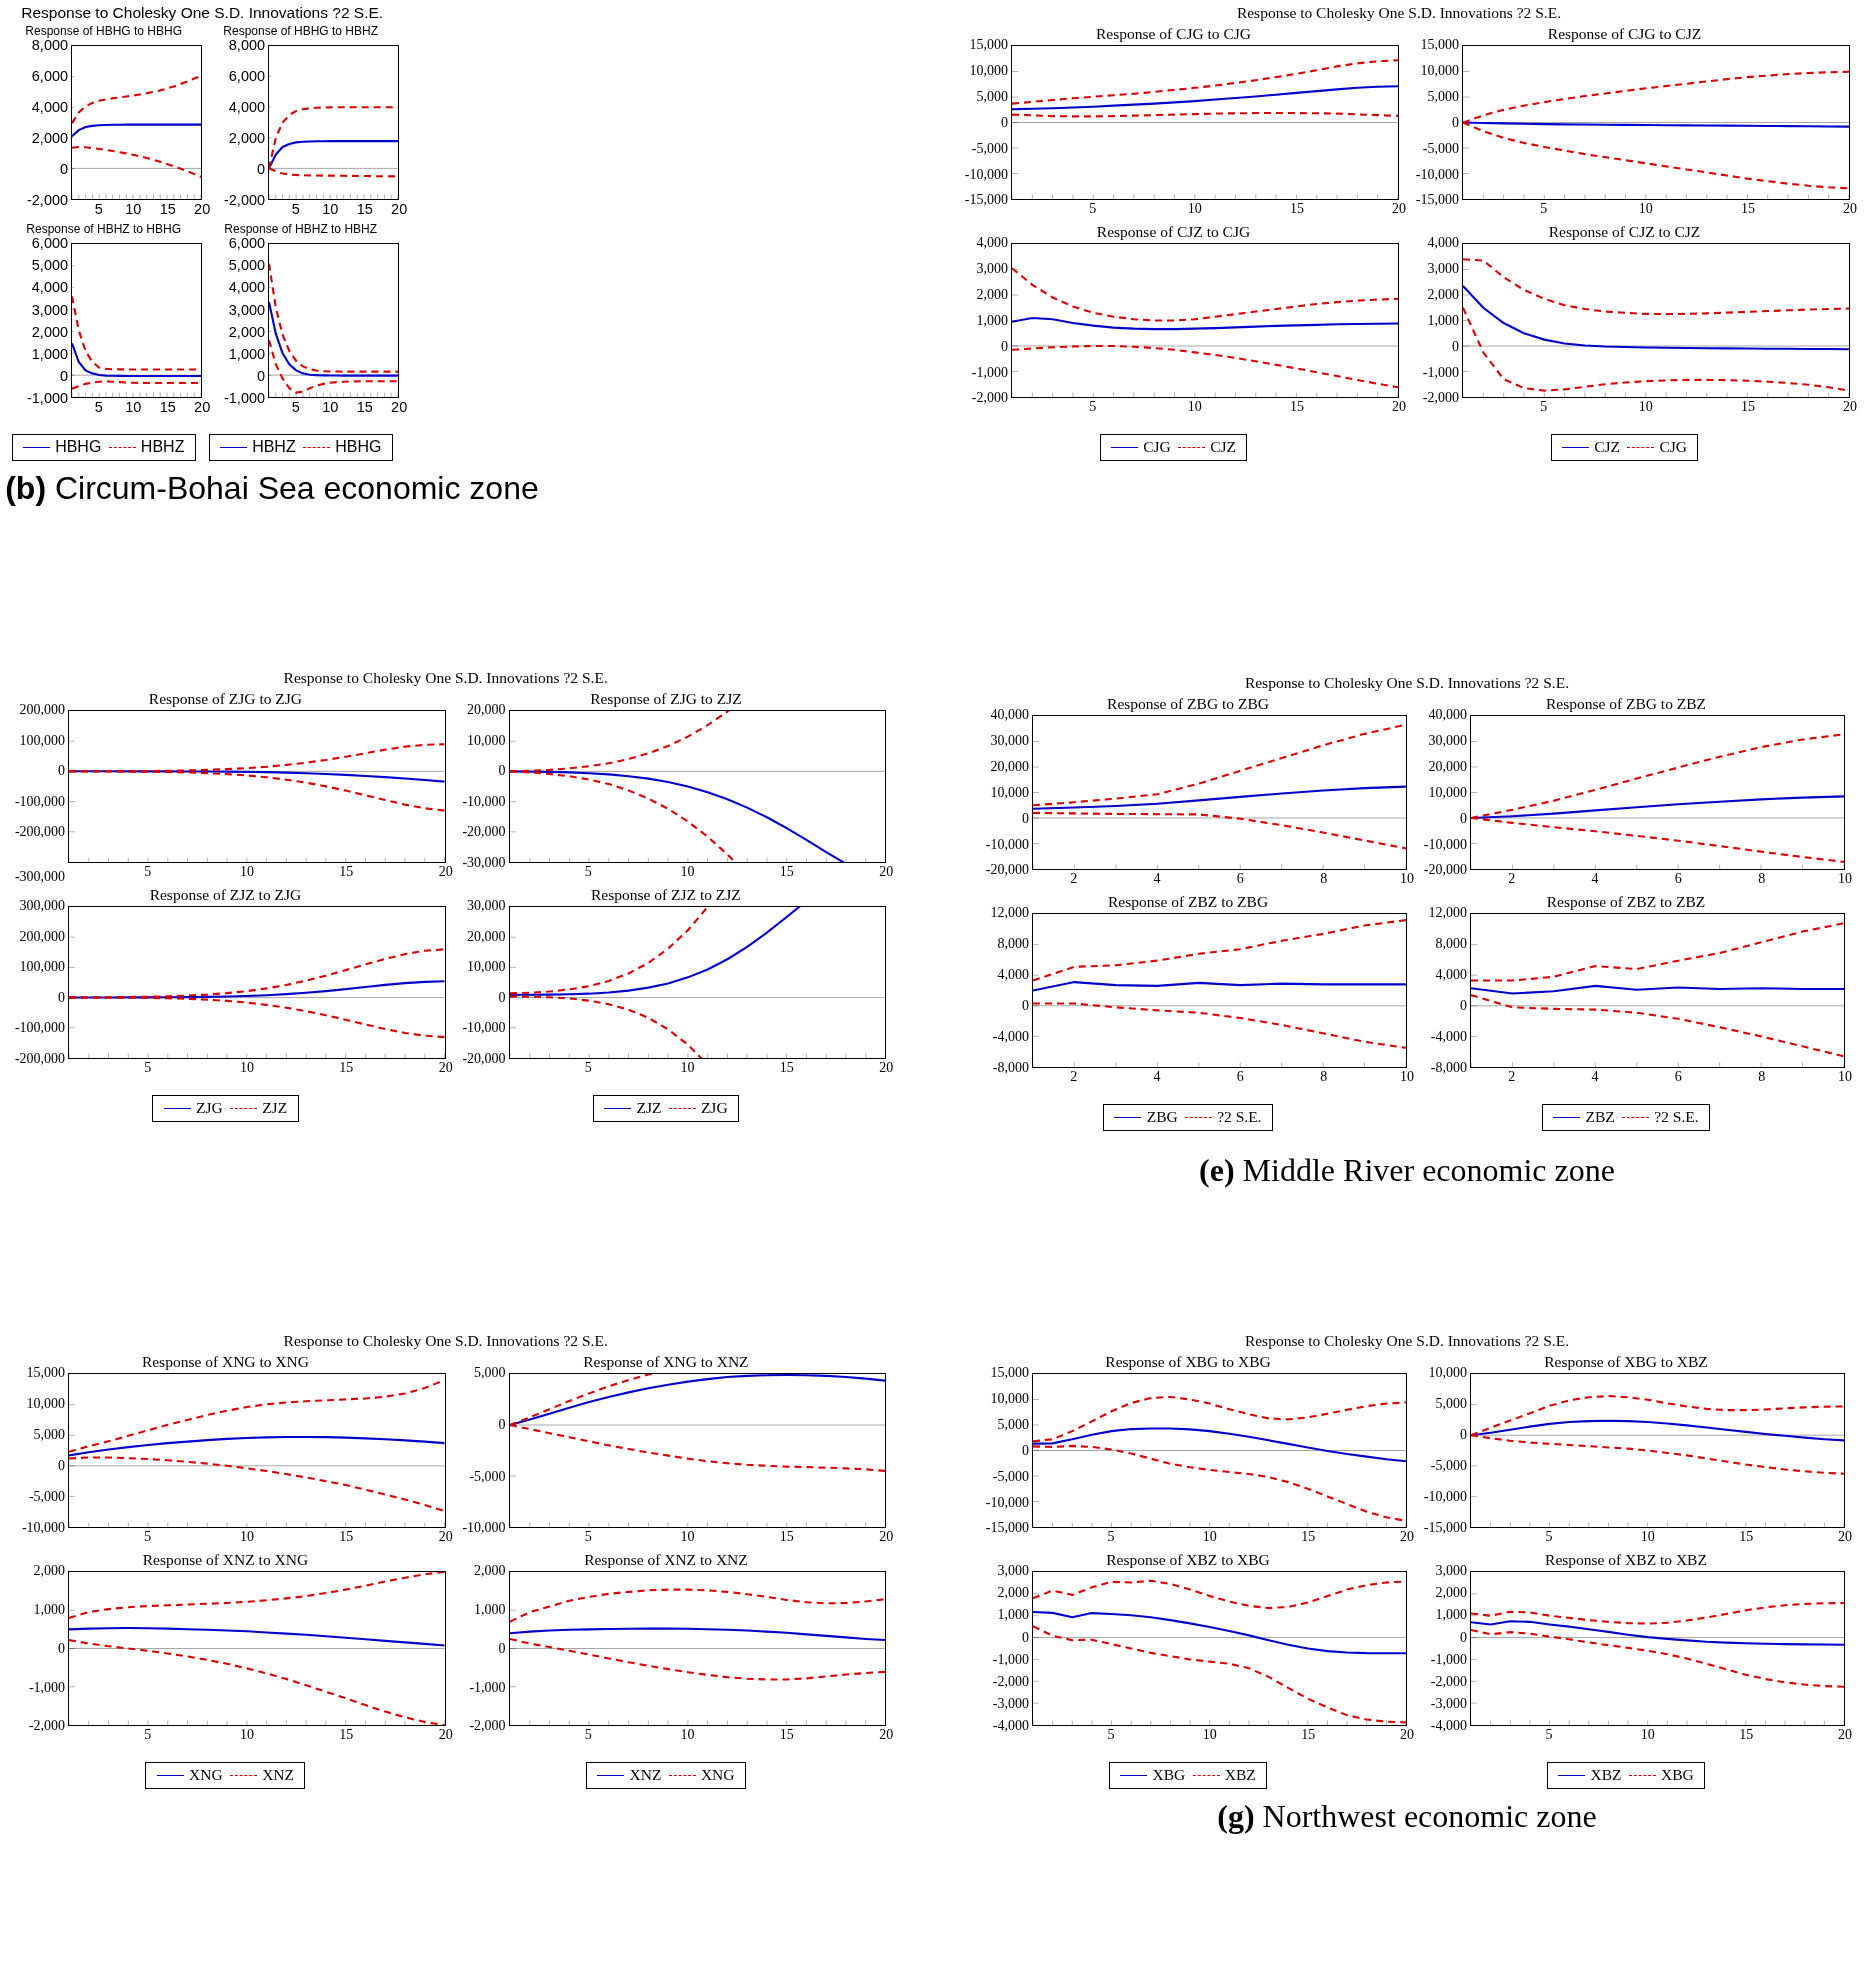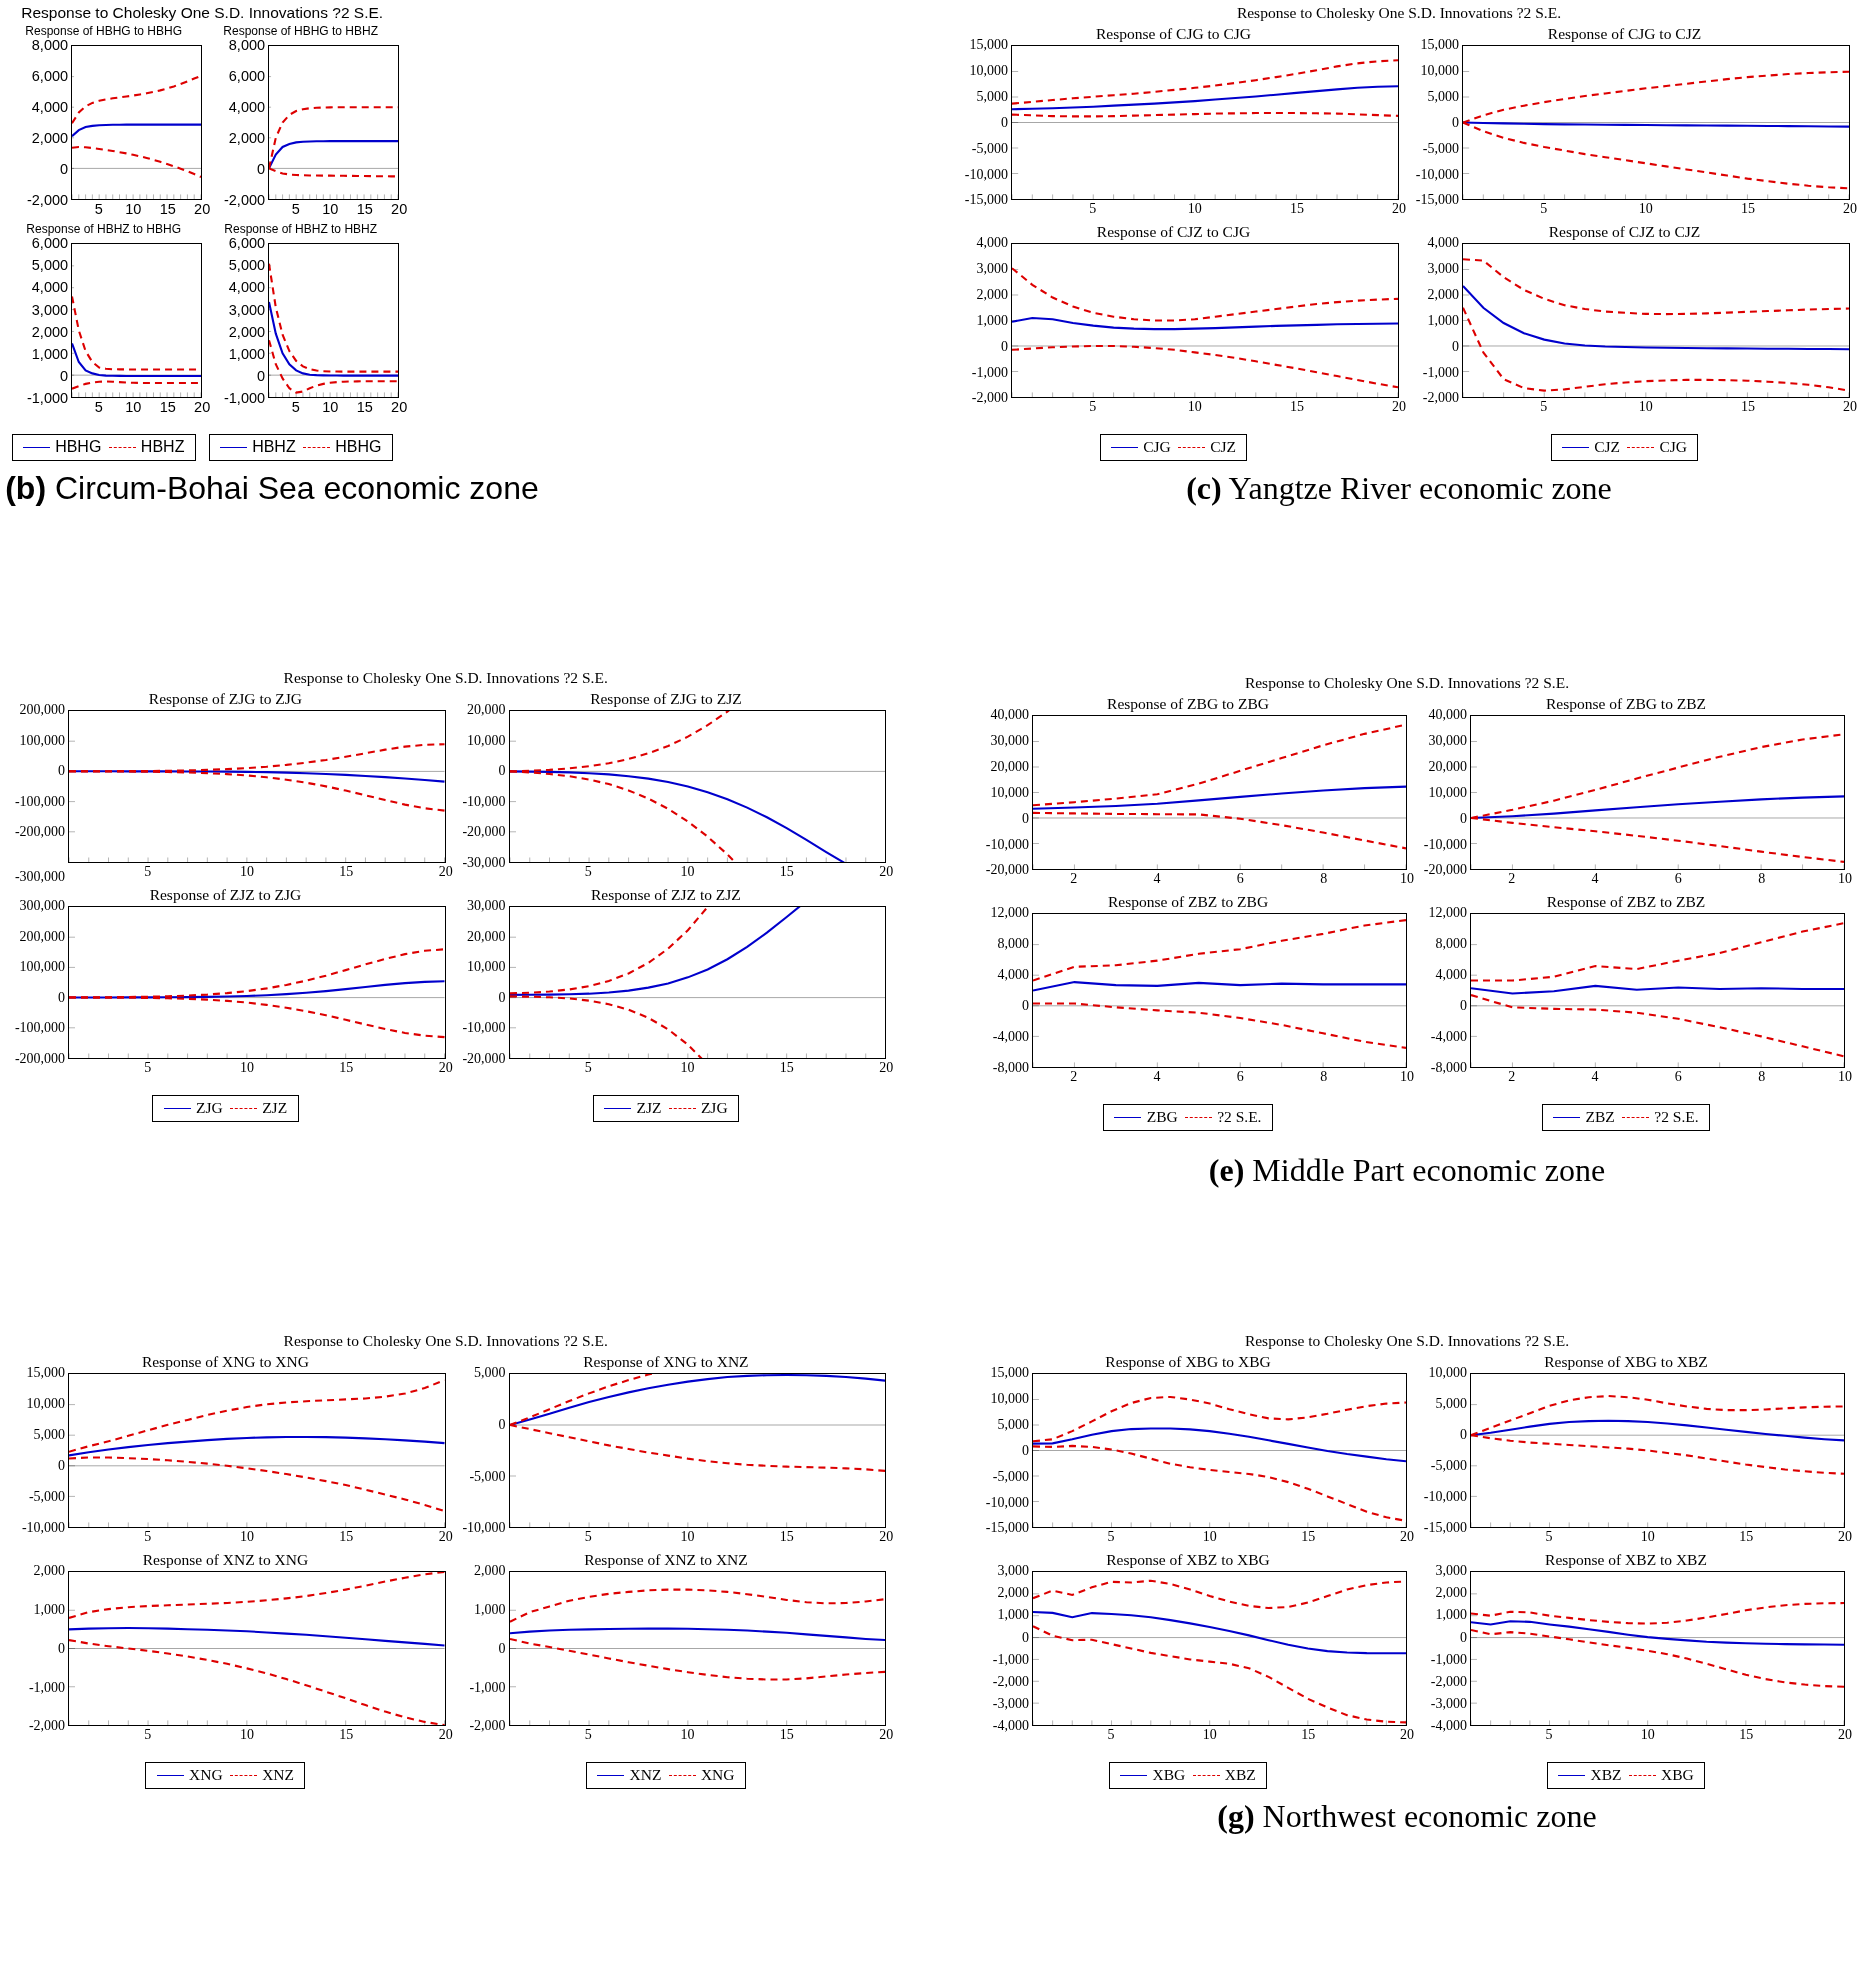--- a/index.html
+++ b/index.html
@@ -527,23 +527,20 @@
               <i class="lsolid"></i>
               <span>CJZ</span>
             </span>
         <span class="itm">
               <i class="ldash"></i>
               <span>CJG</span>
             </span>
       </div>
         </div>
     </div>
-    <div class="caption" style="margin-top:9.3px;">
-      <span class="lbl">(c)</span><span class="txt"> Yangtze River economic zone</span>
-    </div>
   </div>
 
   <div class="block" style="left:5.2px;top:669px;width:881px;">
     <div class="panel-title">Response to Cholesky One S.D. Innovations ?2 S.E.</div>
     <div class="grid2">
       <div class="cell">
         <div class="sub-title">Response of ZJG to ZJG</div>
         <div class="plotrow">
             <div class="ylab" style="height: 153px;">
               <span style="top: 167px;">-300,000</span>
@@ -971,21 +968,21 @@
               <span>ZBZ</span>
             </span>
         <span class="itm">
               <i class="ldash"></i>
               <span>?2 S.E.</span>
             </span>
       </div>
         </div>
     </div>
     <div class="caption" style="margin-top:21px;">
-      <span class="lbl">(e)</span><span class="txt"> Middle Part economic zone</span>
+      <span class="lbl">(e)</span><span class="txt"> Middle River economic zone</span>
     </div>
   </div>
 
   <div class="block" style="left:5.2px;top:1332px;width:881px;">
     <div class="panel-title">Response to Cholesky One S.D. Innovations ?2 S.E.</div>
     <div class="grid2">
       <div class="cell">
         <div class="sub-title">Response of XNG to XNG</div>
         <div class="plotrow">
             <div class="ylab" style="height: 155px;">

